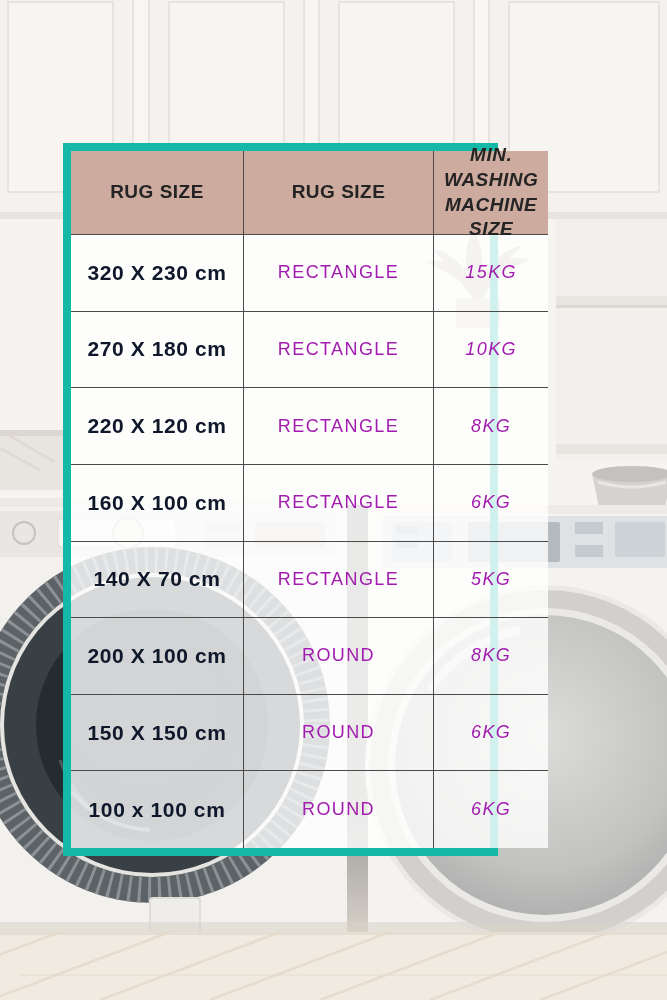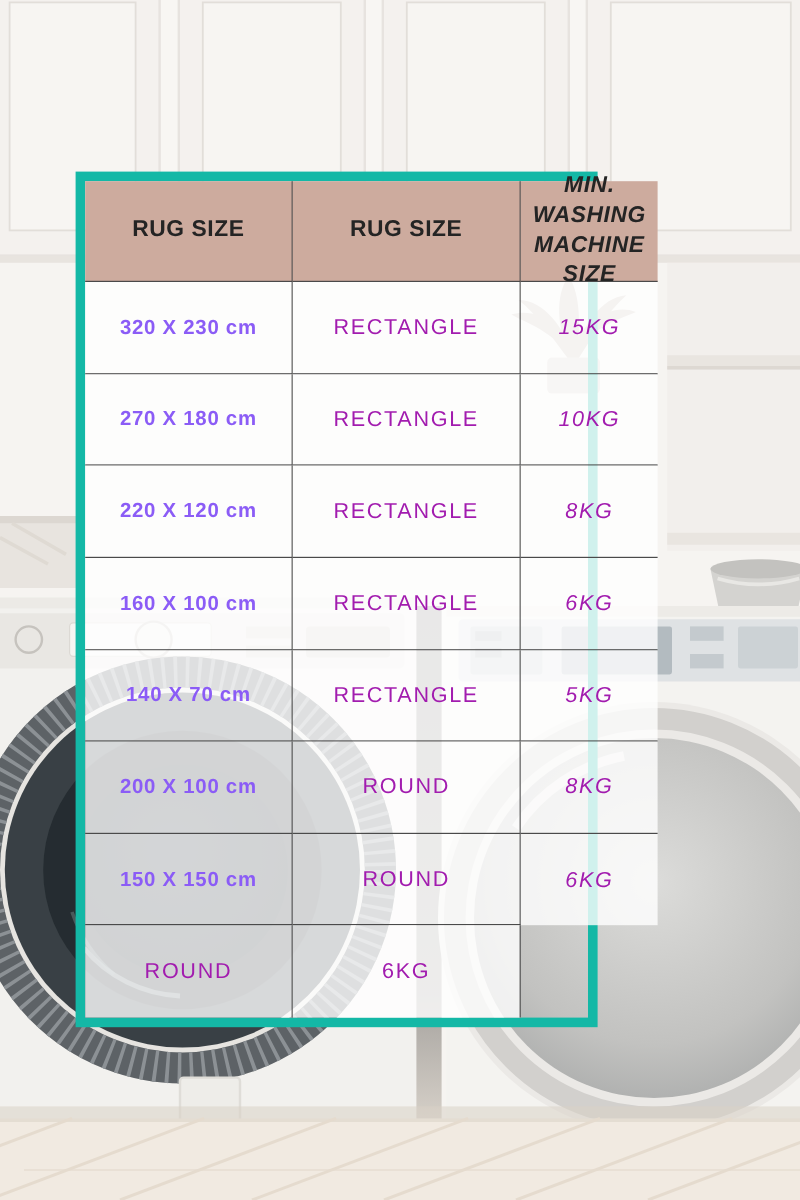--- a/index.html
+++ b/index.html
@@ -38,23 +38,23 @@
     padding: 0 10px;
   }
   .td {
     background: rgba(255, 255, 255, 0.8);
     font-size: 18px;
     letter-spacing: 1.4px;
     color: #a21caf;
   }
   .td.size {
     font-weight: bold;
-    font-size: 17px;
+    font-size: 21px;
     letter-spacing: 0.6px;
-    color: #8b5cf6;
+    color: #0f172a;
   }
 </style>
 </head>
 <body>
 
 <div class="stage">
 
   <svg class="bg" viewBox="0 0 667 1000" aria-hidden="true">
     <defs>
       <linearGradient id="gapGrad" x1="0" y1="0" x2="0" y2="1">
@@ -213,17 +213,18 @@
     <div class="cell td">5KG</div>
 
     <div class="cell td size">200 X 100 cm</div>
     <div class="cell td">ROUND</div>
     <div class="cell td">8KG</div>
 
     <div class="cell td size">150 X 150 cm</div>
     <div class="cell td">ROUND</div>
     <div class="cell td">6KG</div>
 
+    <div class="cell td size">100 x 100 cm</div>
     <div class="cell td">ROUND</div>
     <div class="cell td">6KG</div>
 
   </div>
 </div>
 
 </body></html>

